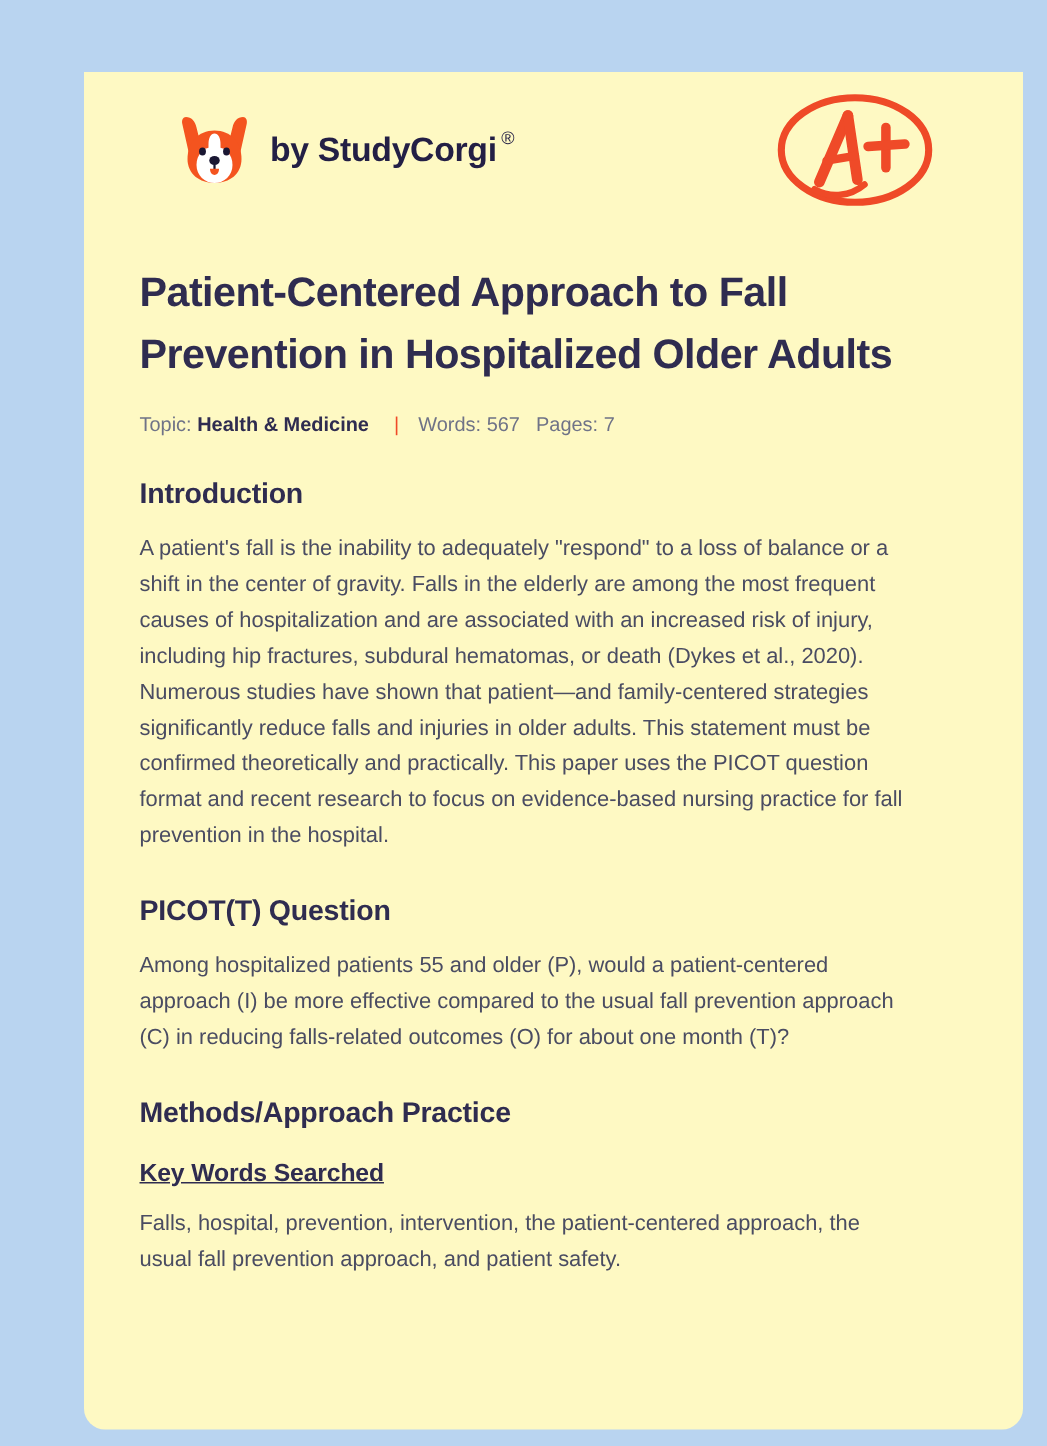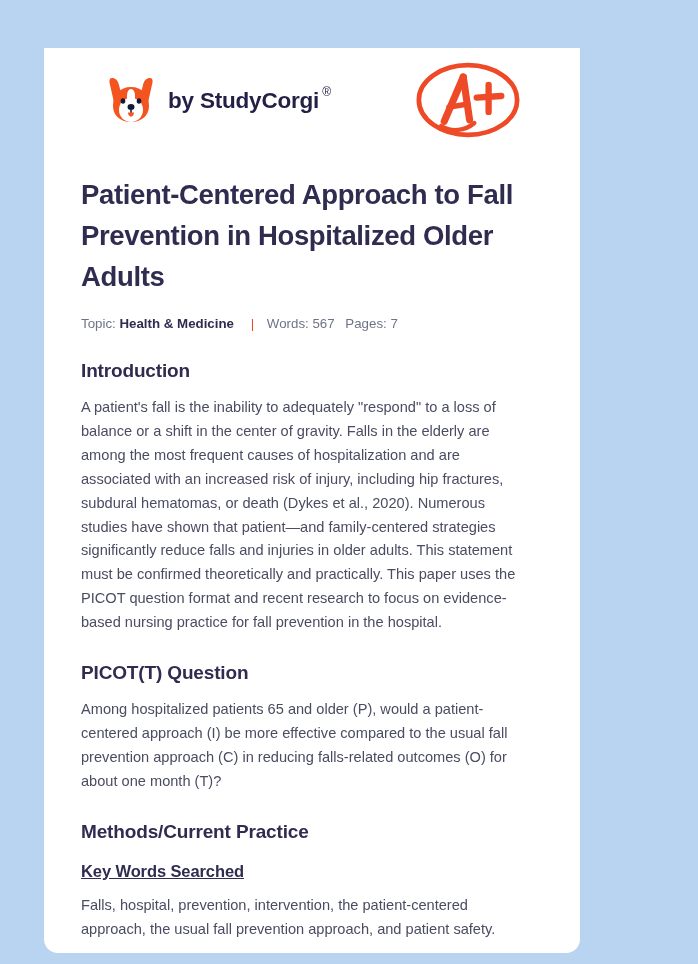--- a/index.html
+++ b/index.html
@@ -10,25 +10,25 @@
     width: 698px;
     height: 964px;
     background: #b9d4f0;
     font-family: "Liberation Sans", sans-serif;
     overflow: hidden;
   }
 
   
   .page-card {
     position: absolute;
-    left: 44px;
+    left: 56px;
     top: 48px;
-    width: 536px;
+    width: 626px;
     height: 905px;
-    background: #ffffff;
+    background: #fef9c3;
     border-radius: 0 0 14px 14px;
     box-sizing: border-box;
     overflow: hidden;
   }
 
   
   .doc-header {
     position: relative;
     height: 104px;
     margin: 0 64px 0 64px;
@@ -188,20 +188,20 @@
       <span class="meta-topic">Health &amp; Medicine</span>
       <span class="meta-sep">|</span>
       <span class="meta-words">Words: 567</span>
       <span>Pages: 7</span>
     </div>
 
     <h2 class="sec-head">Introduction</h2>
     <p class="para">A patient's fall is the inability to adequately "respond" to a loss of balance or a shift in the center of gravity. Falls in the elderly are among the most frequent causes of hospitalization and are associated with an increased risk of injury, including hip fractures, subdural hematomas, or death (Dykes et al., 2020). Numerous studies have shown that patient—and family-centered strategies significantly reduce falls and injuries in older adults. This statement must be confirmed theoretically and practically. This paper uses the PICOT question format and recent research to focus on evidence-based nursing practice for fall prevention in the hospital.</p>
 
     <h2 class="sec-head">PICOT(T) Question</h2>
-    <p class="para">Among hospitalized patients 65 and older (P), would a patient-centered approach (I) be more effective compared to the usual fall prevention approach (C) in reducing falls-related outcomes (O) for about one month (T)?</p>
-
-    <h2 class="sec-head">Methods/Current Practice</h2>
+    <p class="para">Among hospitalized patients 55 and older (P), would a patient-centered approach (I) be more effective compared to the usual fall prevention approach (C) in reducing falls-related outcomes (O) for about one month (T)?</p>
+
+    <h2 class="sec-head">Methods/Approach Practice</h2>
     <h3 class="sub-head">Key Words Searched</h3>
     <p class="para">Falls, hospital, prevention, intervention, the patient-centered approach, the usual fall prevention approach, and patient safety.</p>
 
   </div>
 </div>
 
 </body></html>

